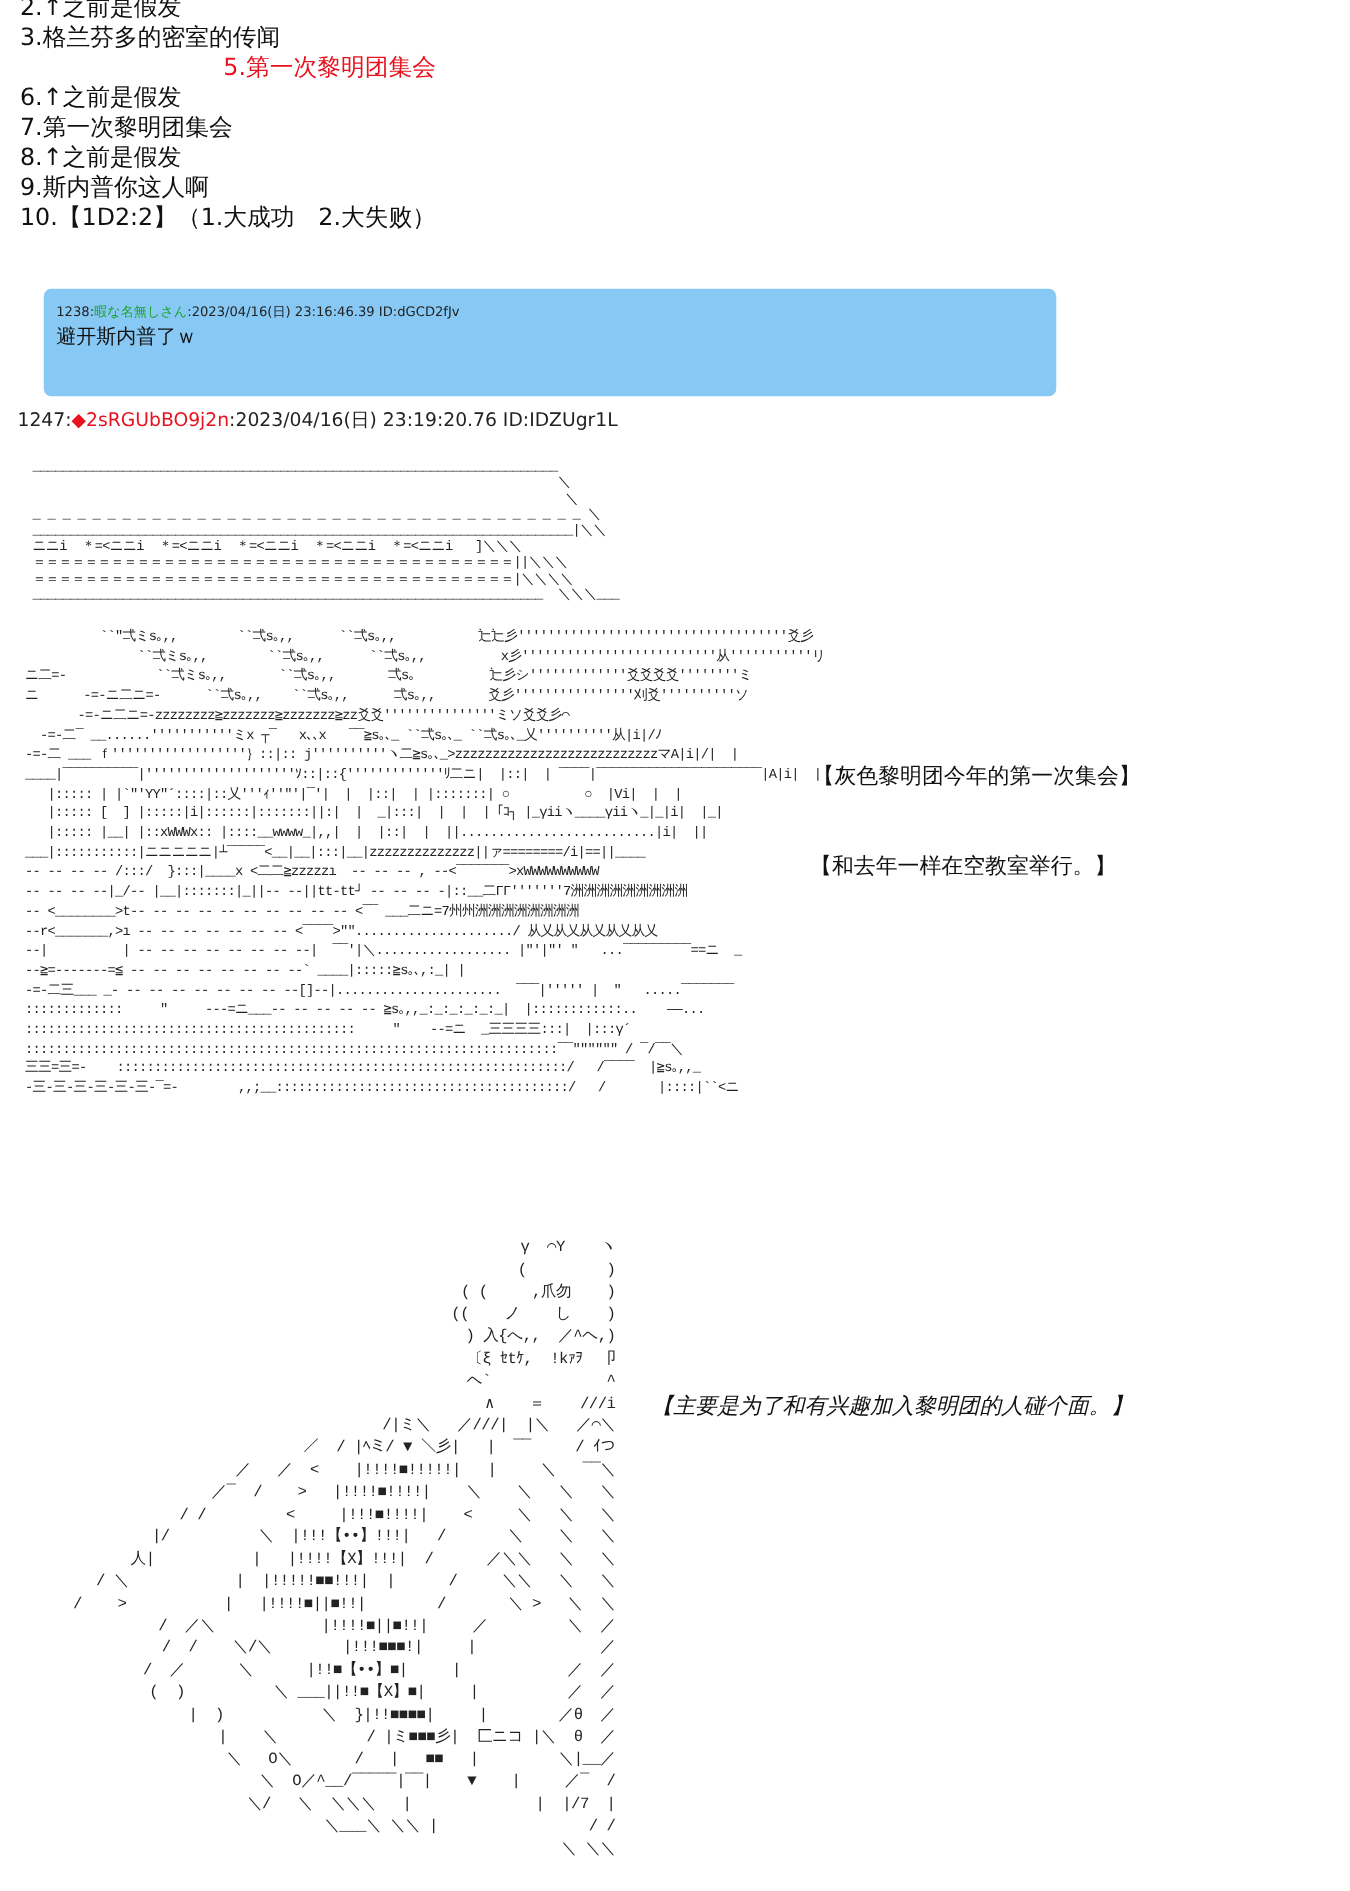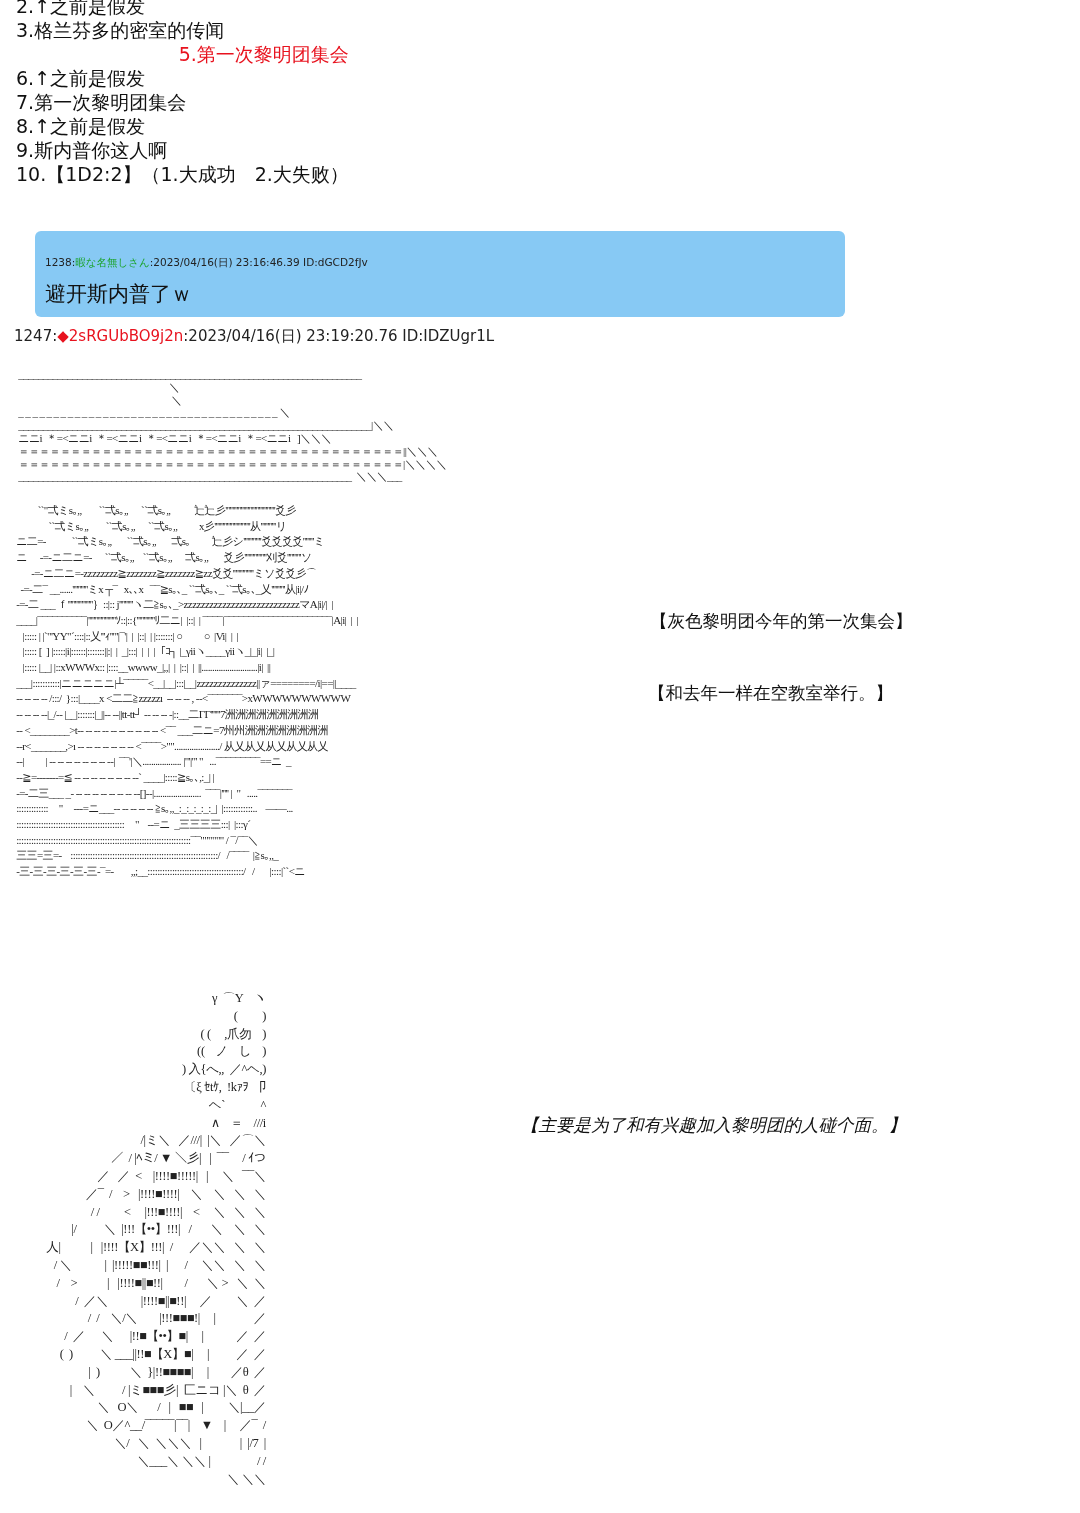--- a/index.html
+++ b/index.html
@@ -5,30 +5,30 @@
   html, body { margin: 0; padding: 0; background: #ffffff; }
   body {
     width: 1080px; height: 1513px; position: relative; overflow: hidden;
     font-family: "DejaVu Sans", "Liberation Sans", sans-serif; color: #111;
   }
   .list { position: absolute; left: 16px; top: -6px; font-size: 19px; line-height: 24px; }
   .list-item { white-space: nowrap; }
   .list-item.red { color: #e8121e; text-align: right; }
   .reply-box {
     position: absolute; left: 35px; top: 231px; width: 810px; height: 86px;
-    background: #87c9f4; border-radius: 6px; box-sizing: border-box; padding: 24px 10px;
+    background: #87c9f4; border-radius: 6px; box-sizing: border-box; padding: 12px 10px;
   }
   .reply-meta { font-size: 10.5px; line-height: 14px; color: #222; white-space: nowrap; }
   .reply-meta .name { color: #1aa32a; }
-  .reply-text { font-size: 21px; line-height: 22px; margin-top: 14px; }
+  .reply-text { font-size: 16px; line-height: 22px; margin-top: 1px; }
   .post-header { position: absolute; left: 14px; top: 327px; font-size: 15px; line-height: 18px; white-space: nowrap; color: #222; }
   .post-header .trip { color: #e8121e; }
   .post-header .diamond { color: #e8121e; }
   pre.aa {
-    position: absolute; margin: 0; font-family: Liberation Serif, serif;
+    position: absolute; margin: 0; font-family: Liberation Mono, monospace;
     font-size: 11px; line-height: 15.6px; color: #222; white-space: pre; letter-spacing: -0.6px;
   }
   .caption { position: absolute; font-size: 17.5px; line-height: 24px; white-space: nowrap; color: #111; }
 </style>
 </head>
 <body>
 
 <div class="list">
   <div class="list-item">2.↑之前是假发</div>
   <div class="list-item">3.格兰芬多的密室的传闻</div>

